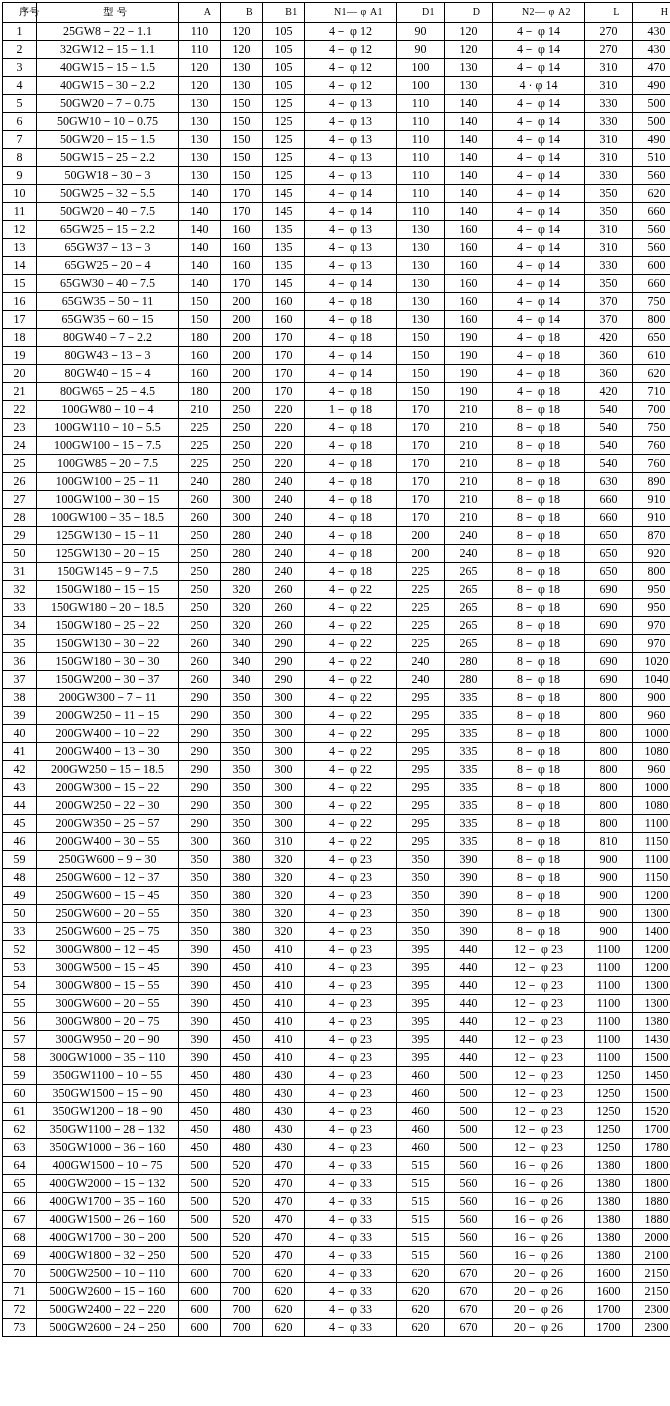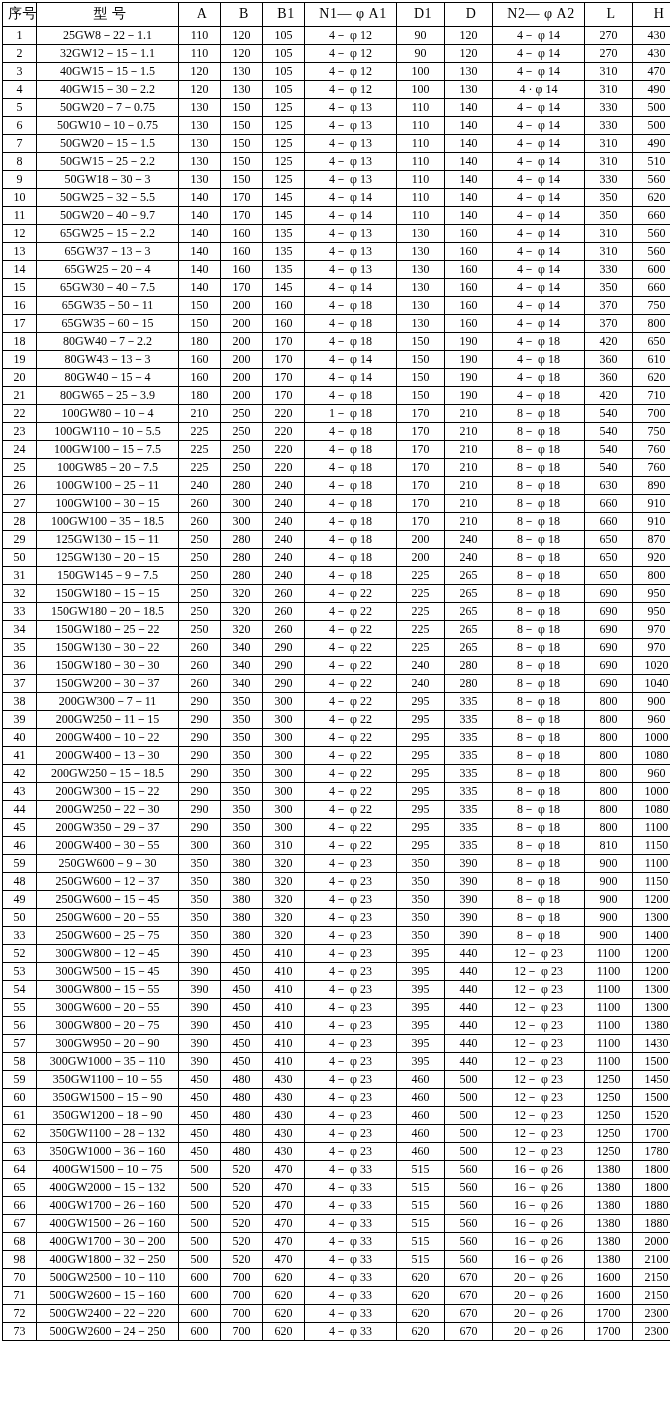--- a/index.html
+++ b/index.html
@@ -29,23 +29,23 @@
     text-align: center;
     vertical-align: middle;
     font-size: 12px;
     line-height: 1.0;
     padding: 2px 0 3px 0;
     white-space: nowrap;
     color: #000000;
     font-family: "Liberation Serif", serif;
   }
   table.spec thead th {
-    font-size: 14px;
+    font-size: 10px;
     font-weight: normal;
-    padding: 4px 0 5px 5px;
+    padding: 4px 0 5px 16px;
     letter-spacing: 0.5px;
   }
   .col-idx    { width: 34px; }
   .col-model  { width: 142px; }
   .col-a      { width: 42px; }
   .col-b      { width: 42px; }
   .col-b1     { width: 42px; }
   .col-n1     { width: 92px; }
   .col-d1     { width: 48px; }
   .col-d      { width: 48px; }
@@ -224,21 +224,21 @@
           <td>145</td>
           <td class="bolt">4－ φ 14</td>
           <td>110</td>
           <td>140</td>
           <td class="bolt">4－ φ 14</td>
           <td>350</td>
           <td>620</td>
         </tr>
         <tr>
           <td>11</td>
-          <td class="model">50GW20－40－9.7</td>
+          <td class="model">50GW20－40－7.5</td>
           <td>140</td>
           <td>170</td>
           <td>145</td>
           <td class="bolt">4－ φ 14</td>
           <td>110</td>
           <td>140</td>
           <td class="bolt">4－ φ 14</td>
           <td>350</td>
           <td>660</td>
         </tr>
@@ -354,21 +354,21 @@
           <td>170</td>
           <td class="bolt">4－ φ 14</td>
           <td>150</td>
           <td>190</td>
           <td class="bolt">4－ φ 18</td>
           <td>360</td>
           <td>620</td>
         </tr>
         <tr>
           <td>21</td>
-          <td class="model">80GW65－25－3.9</td>
+          <td class="model">80GW65－25－4.5</td>
           <td>180</td>
           <td>200</td>
           <td>170</td>
           <td class="bolt">4－ φ 18</td>
           <td>150</td>
           <td>190</td>
           <td class="bolt">4－ φ 18</td>
           <td>420</td>
           <td>710</td>
         </tr>
@@ -666,21 +666,21 @@
           <td>300</td>
           <td class="bolt">4－ φ 22</td>
           <td>295</td>
           <td>335</td>
           <td class="bolt">8－ φ 18</td>
           <td>800</td>
           <td>1080</td>
         </tr>
         <tr>
           <td>45</td>
-          <td class="model">200GW350－29－37</td>
+          <td class="model">200GW350－25－57</td>
           <td>290</td>
           <td>350</td>
           <td>300</td>
           <td class="bolt">4－ φ 22</td>
           <td>295</td>
           <td>335</td>
           <td class="bolt">8－ φ 18</td>
           <td>800</td>
           <td>1100</td>
         </tr>
@@ -939,21 +939,21 @@
           <td>470</td>
           <td class="bolt">4－ φ 33</td>
           <td>515</td>
           <td>560</td>
           <td class="bolt">16－ φ 26</td>
           <td>1380</td>
           <td>1800</td>
         </tr>
         <tr>
           <td>66</td>
-          <td class="model">400GW1700－26－160</td>
+          <td class="model">400GW1700－35－160</td>
           <td>500</td>
           <td>520</td>
           <td>470</td>
           <td class="bolt">4－ φ 33</td>
           <td>515</td>
           <td>560</td>
           <td class="bolt">16－ φ 26</td>
           <td>1380</td>
           <td>1880</td>
         </tr>
@@ -977,21 +977,21 @@
           <td>520</td>
           <td>470</td>
           <td class="bolt">4－ φ 33</td>
           <td>515</td>
           <td>560</td>
           <td class="bolt">16－ φ 26</td>
           <td>1380</td>
           <td>2000</td>
         </tr>
         <tr>
-          <td>98</td>
+          <td>69</td>
           <td class="model">400GW1800－32－250</td>
           <td>500</td>
           <td>520</td>
           <td>470</td>
           <td class="bolt">4－ φ 33</td>
           <td>515</td>
           <td>560</td>
           <td class="bolt">16－ φ 26</td>
           <td>1380</td>
           <td>2100</td>

